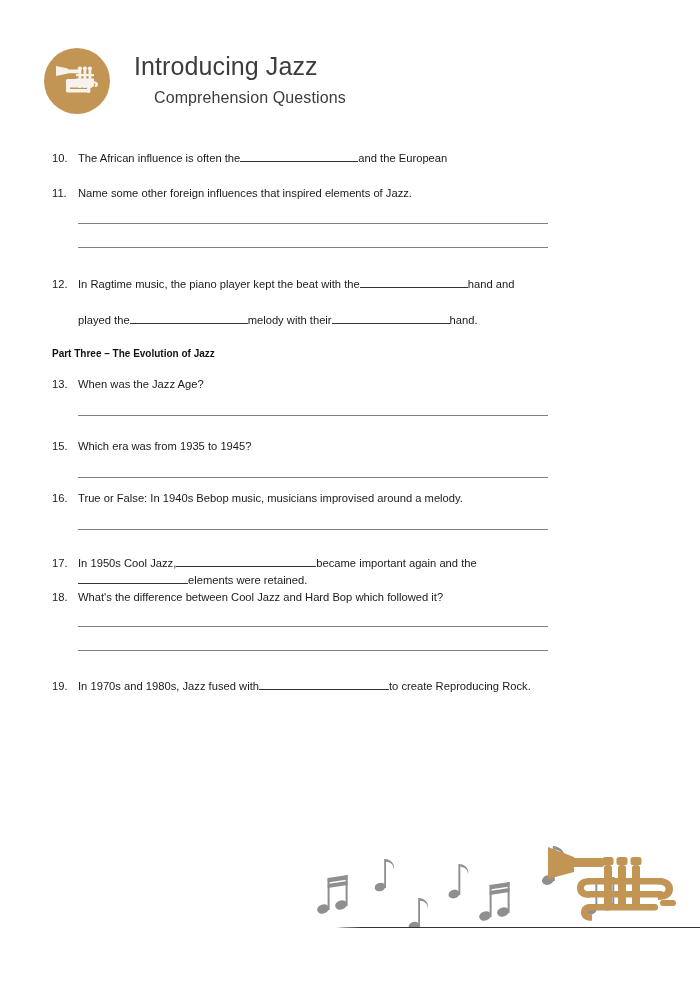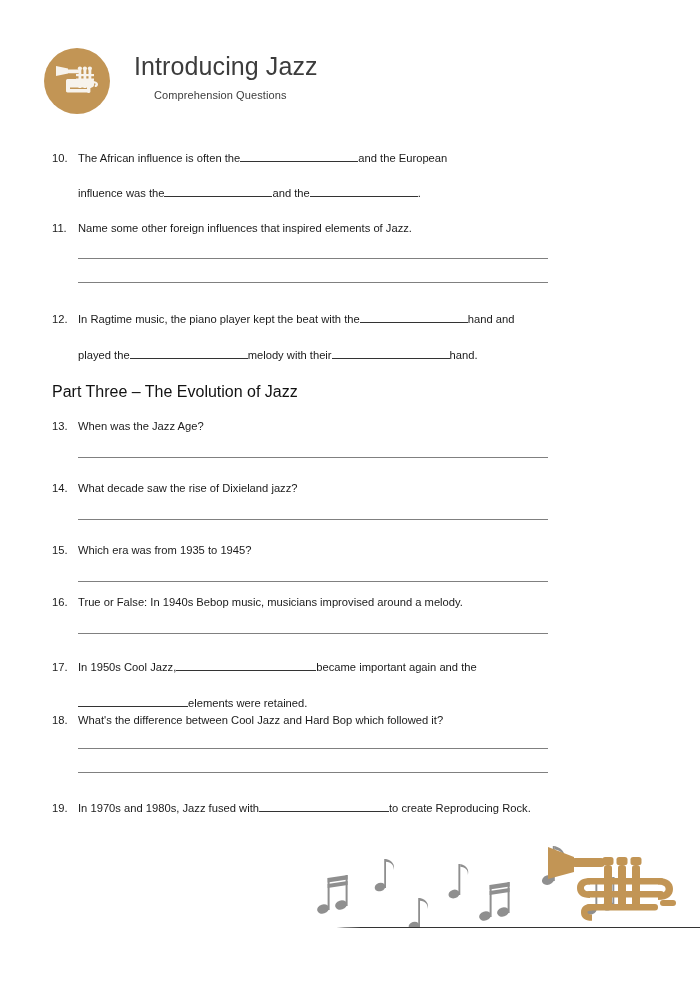--- a/index.html
+++ b/index.html
@@ -42,21 +42,21 @@
     padding-top: 4px;
   }
   .title {
     font-size: 25px;
     color: #3c3c3c;
     font-weight: 400;
     line-height: 1.15;
     letter-spacing: 0.1px;
   }
   .subtitle {
-    font-size: 11px;
+    font-size: 16px;
     color: #3c3c3c;
     font-weight: 400;
     margin-top: 8px;
     margin-left: 20px;
     letter-spacing: 0.1px;
   }
 
   
   .content {
     position: absolute;
@@ -98,22 +98,22 @@
     height: 11px;
   }
   
   .answer-line {
     height: 0;
     border-bottom: 1.3px solid #808080;
     margin-left: 26px;
     width: 470px;
   }
   .section-head {
-    font-size: 16px;
-    font-weight: normal;
+    font-size: 10px;
+    font-weight: bold;
     color: #111;
   }
 
   
   .art {
     position: absolute;
     left: 0;
     top: 838px;
     width: 700px;
     height: 110px;
@@ -235,21 +235,20 @@
     </div>
   </div>
 
   <div class="content">
 
     <div style="margin-top:0">
       <div class="qrow">
         <span class="qnum">10.</span>
         <span class="qtext"><span>The African influence is often the</span><span class="blank" style="width:118px"></span><span>and the European</span></span>
       </div>
-      <div class="qcont" style="margin-top:21px"><span>influence was the</span><span class="blank" style="width:108px"></span><span>and the</span><span class="blank" style="width:108px"></span><span>.</span></div>
     </div>
 
     <div style="margin-top:24px">
       <div class="qrow">
         <span class="qnum">11.</span>
         <span class="qtext">Name some other foreign influences that inspired elements of Jazz.</span>
       </div>
       <div class="answer-line" style="margin-top:24px"></div>
       <div class="answer-line" style="margin-top:23px"></div>
     </div>
@@ -265,27 +264,20 @@
     <div class="section-head" style="margin-top:22px">Part Three – The Evolution of Jazz</div>
 
     <div style="margin-top:20px">
       <div class="qrow">
         <span class="qnum">13.</span>
         <span class="qtext">When was the Jazz Age?</span>
       </div>
       <div class="answer-line" style="margin-top:25px"></div>
     </div>
 
-    <div style="margin-top:25px">
-      <div class="qrow">
-        <span class="qnum">14.</span>
-        <span class="qtext">What decade saw the rise of Dixieland jazz?</span>
-      </div>
-      <div class="answer-line" style="margin-top:25px"></div>
-    </div>
 
     <div style="margin-top:25px">
       <div class="qrow">
         <span class="qnum">15.</span>
         <span class="qtext">Which era was from 1935 to 1945?</span>
       </div>
       <div class="answer-line" style="margin-top:25px"></div>
     </div>
 
     <div style="margin-top:15px">
@@ -294,21 +286,21 @@
         <span class="qtext">True or False: In 1940s Bebop music, musicians improvised around a melody.</span>
       </div>
       <div class="answer-line" style="margin-top:25px"></div>
     </div>
 
     <div style="margin-top:25px">
       <div class="qrow">
         <span class="qnum">17.</span>
         <span class="qtext"><span>In 1950s Cool Jazz,</span><span class="blank" style="width:140px"></span><span>became important again and the</span></span>
       </div>
-      <div class="qcont" style="margin-top:21px"><span class="blank" style="width:110px"></span><span>elements were retained.</span></div>
+      <div class="qcont" style="margin-top:3px"><span class="blank" style="width:110px"></span><span>elements were retained.</span></div>
     </div>
 
     <div style="margin-top:6px">
       <div class="qrow">
         <span class="qnum">18.</span>
         <span class="qtext">What's the difference between Cool Jazz and Hard Bop which followed it?</span>
       </div>
       <div class="answer-line" style="margin-top:22px"></div>
       <div class="answer-line" style="margin-top:23px"></div>
     </div>

